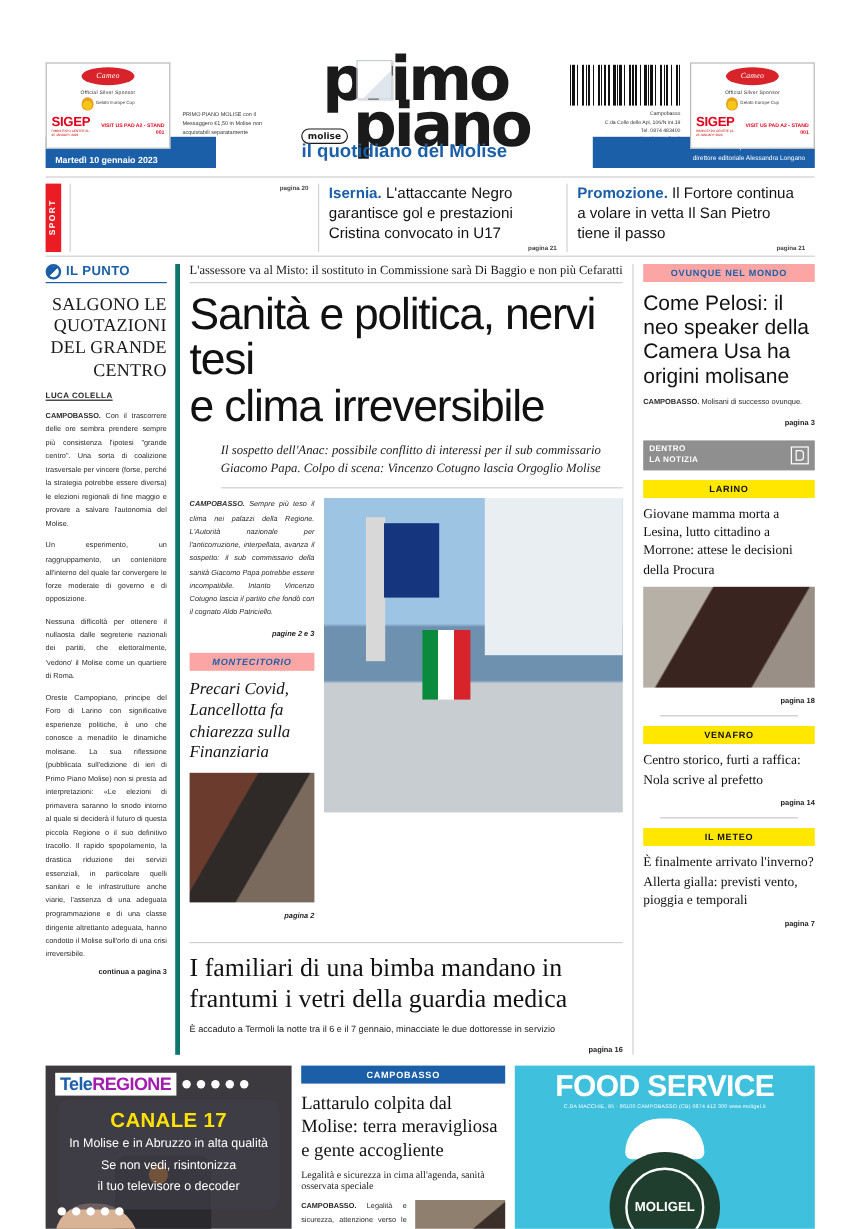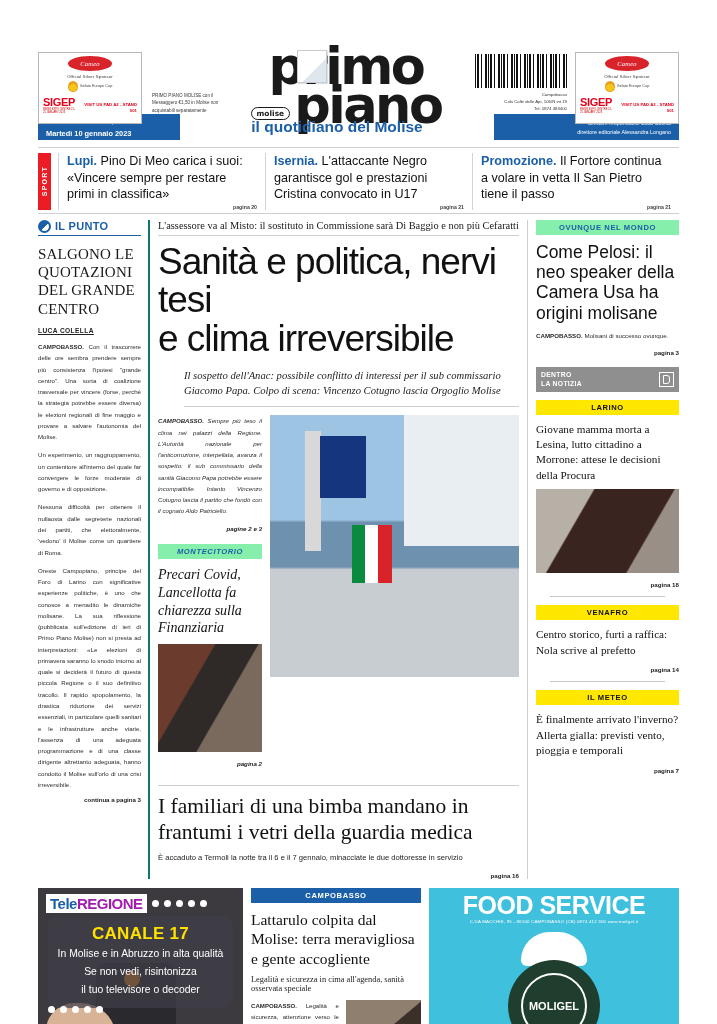--- a/index.html
+++ b/index.html
@@ -77,51 +77,51 @@
   .sport-tab span { writing-mode: vertical-rl; transform: rotate(180deg);
     font-size:7px; font-weight:bold; letter-spacing:1.2px;}
   .sport-col { flex:1; padding:0 8px; border-left:1px solid #d3d3d3; position:relative;}
   .sport-col:first-of-type { border-left:none; }
   .sport-col h3 { font-size:12.6px; font-weight:normal; line-height:1.32; color:#111;}
   .sport-col h3 b { color:#1b5fa8; font-weight:bold;}
   .pg { font-size:5.2px; font-weight:bold; color:#444; text-align:right; margin-top:1px;}
 
   
   .main { display:flex; margin-top:6px; gap:0; }
-  .col-left { width:112px; border-right:2px solid #0f766e; padding-right:7px;}
+  .col-left { width:112px; border-right:4px solid #0f766e; padding-right:7px;}
   .col-center { flex:1; padding:0 8px; }
   .col-right { width:152px; border-left:1px solid #cfcfcf; padding-left:8px;}
 
   
   .ilpunto { display:flex; align-items:center; gap:4px; border-bottom:1.5px solid #1b5fa8; padding-bottom:2px;}
   .ilpunto-icon { width:13px; height:13px; border-radius:50%; border:2px solid #1b5fa8;
      background: linear-gradient(135deg,#1b5fa8 0 50%, #fff 51% 100%);}
   .ilpunto-label { color:#1b5fa8; font-weight:bold; font-size:11px; letter-spacing:.3px;}
-  .punto-title { font-family:"Liberation Serif", serif; font-size:15px; text-align:left;
+  .punto-title { font-family:"Liberation Serif", serif; font-size:15px; text-align:right;
     line-height:1.22; margin-top:9px; color:#1a1a1a; letter-spacing:.2px;}
   .byline { font-size:6.6px; font-weight:bold; letter-spacing:.4px; text-decoration:underline;
     margin-top:9px; color:#222;}
   .bodytext { font-size:6.1px; line-height:1.85; text-align:justify; color:#2b2b2b; margin-top:7px;}
   .bodytext b { font-weight:bold; }
   .contlink { font-size:6.1px; font-weight:bold; text-align:right; margin-top:6px; color:#222;}
 
   
   .kicker { font-family:"Liberation Serif", serif; font-size:10.4px; color:#1a1a1a;
     border-bottom:1px solid #cfcfcf; padding-bottom:4px; white-space:nowrap;}
   .headline { font-size:37px; font-weight:normal; line-height:1.04; letter-spacing:-1px;
     margin-top:7px; color:#111; font-family:"Liberation Sans", sans-serif;}
   .standfirst { font-family:Liberation Serif, serif; font-style:italic; font-size:10.6px;
     line-height:1.42; margin-top:10px; color:#222; border-bottom:1px solid #cfcfcf; padding-bottom:8px;margin-left:26px;}
   .center-body { display:flex; gap:8px; margin-top:8px;}
   .cb-col { width:104px;font-style:italic; }
   .pg-right { font-size:6.2px; font-weight:bold; text-align:right; margin-top:8px; color:#222;}
   .photo { background:#c9d2da; position:relative; overflow:hidden;}
   .photo-main { flex:1; height:262px; }
 
-  .tag { background:#86efac; color:#1b5fa8; font-weight:bold; font-size:7.6px;
+  .tag { background:#fca5a5; color:#1b5fa8; font-weight:bold; font-size:7.6px;
     text-align:center; padding:3px 0; letter-spacing:.6px;}
   .tag.yellow { background:#ffe700; color:#111; }
   .tag.blue-solid { background:#1b5fa8; color:#fff; }
   .serif-head { font-family:"Liberation Serif", serif; font-size:14px; line-height:1.28;
     margin-top:7px; color:#111;}
 
   .photo-mont { width:104px; height:108px; margin-top:7px;}
 
   .bigserif { font-family:"Liberation Serif", serif; font-size:21.5px; line-height:1.2;
     color:#111; margin-top:8px;}
@@ -242,22 +242,20 @@
       <div>direttore responsabile Luca Colella</div>
       <div>direttore editoriale Alessandra Longano</div>
     </div>
   </div>
 
   <div class="sportbar">
     <div class="sport-tab">
       <span>SPORT</span>
     </div>
     <div class="sport-col">
-      <h3><b>Lupi.</b>
-      <span>Pino Di Meo carica i suoi: «Vincere sempre per restare primi in classifica»</span></h3>
       <div class="pg">pagina 20</div>
     </div>
     <div class="sport-col">
       <h3><b>Isernia.</b>
       <span>L'attaccante Negro garantisce gol e prestazioni Cristina convocato in U17</span></h3>
       <div class="pg">pagina 21</div>
     </div>
     <div class="sport-col">
       <h3><b>Promozione.</b>
       <span>Il Fortore continua a volare in vetta Il San Pietro tiene il passo</span></h3>

